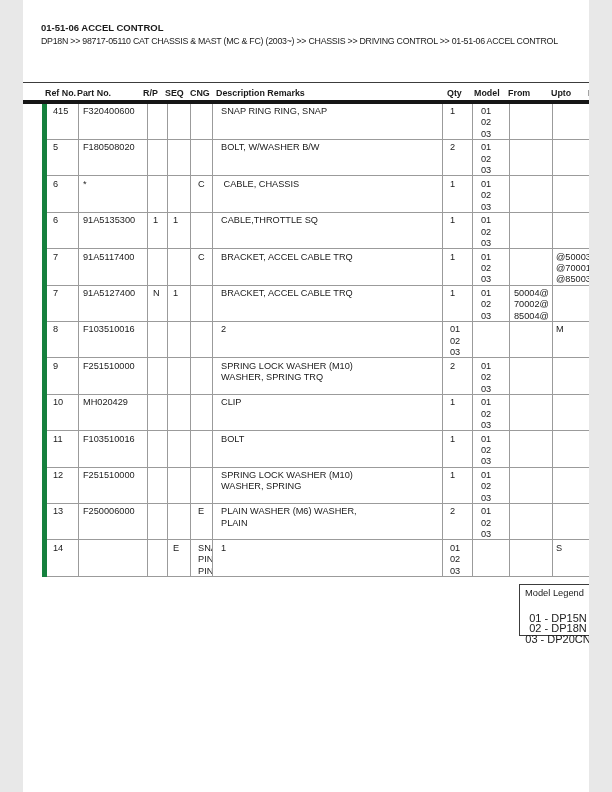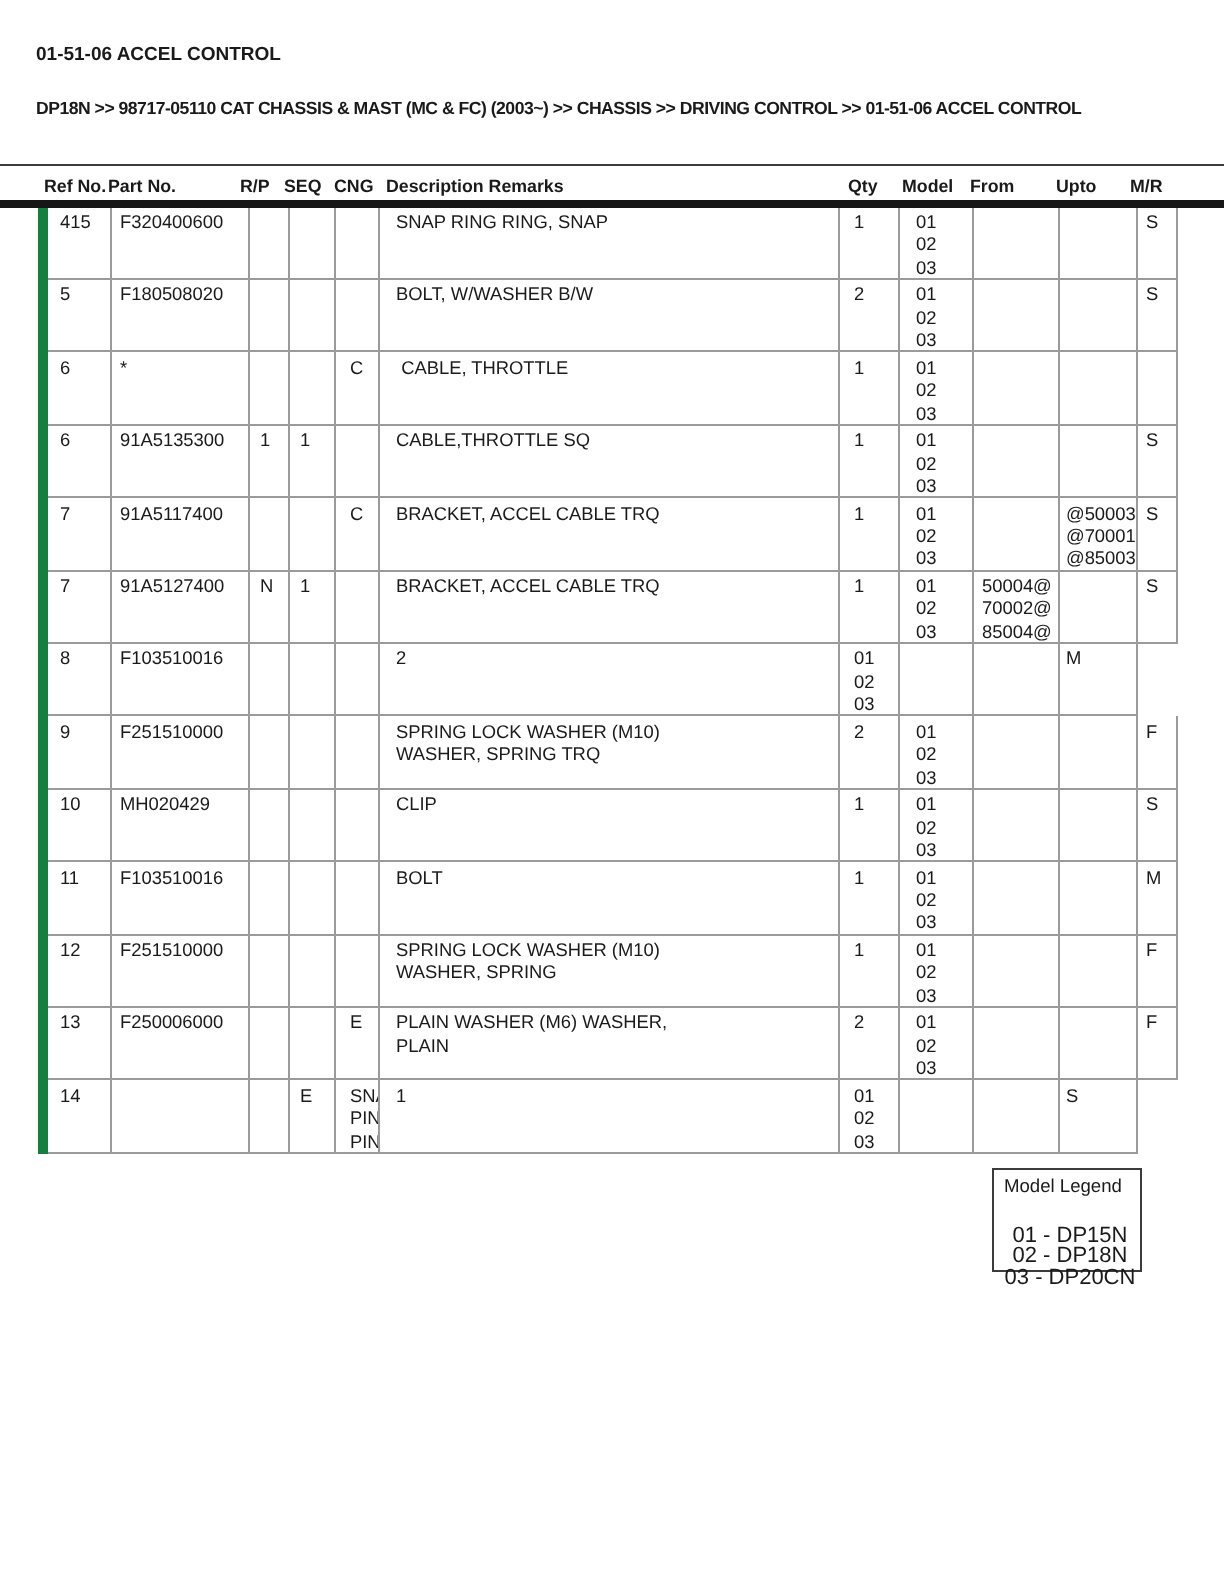--- a/index.html
+++ b/index.html
@@ -1,28 +1,28 @@
 <!DOCTYPE html>
 <html><head>
 <meta charset="utf-8">
 <style>
   * { margin:0; padding:0; box-sizing:border-box; }
   html,body { background:#e8e8e8; }
   body { font-family:"Liberation Sans","DejaVu Sans",sans-serif; }
   .page {
-    position:relative; width:612px; height:792px; background:#ffffff;
+    position:relative; width:566px; height:792px; background:#ffffff;
     margin:0 auto; overflow:hidden; color:#1a1a1a;
   }
   .doc-title {
     position:absolute; left:18px; top:22px;
     font-size:9.5px; font-weight:bold; white-space:nowrap;
   }
   .breadcrumb {
-    position:absolute; left:18px; top:49px;
-    font-size:8.8px; font-weight:bold; letter-spacing:-0.25px; white-space:nowrap;
+    position:absolute; left:18px; top:36px;
+    font-size:8.8px; font-weight:normal; letter-spacing:-0.25px; white-space:nowrap;
   }
   .rule-thin {
     position:absolute; left:0; top:82px; width:612px; height:1px; background:#3c3c3c;
   }
   .rule-thick {
     position:absolute; left:0; top:100px; width:612px; height:3.5px; background:#161616;
   }
   .grid-cols {
     display:grid;
     grid-template-columns:32px 69px 20px 23px 22px 230px 30px 37px 43px 39px 20px;
@@ -129,21 +129,21 @@
       <div class="cell"></div>
       <div class="cell"></div>
       <div class="cell">S</div>
     </div>
       <div class="trow grid-cols">
       <div class="cell">6</div>
       <div class="cell">*</div>
       <div class="cell"></div>
       <div class="cell"></div>
       <div class="cell">C</div>
-      <div class="cell"> CABLE, THROTTLE</div>
+      <div class="cell"> CABLE, CHASSIS</div>
       <div class="cell">1</div>
       <div class="cell">01
 02
 03</div>
       <div class="cell"></div>
       <div class="cell"></div>
       <div class="cell"></div>
     </div>
       <div class="trow grid-cols">
       <div class="cell">6</div>

